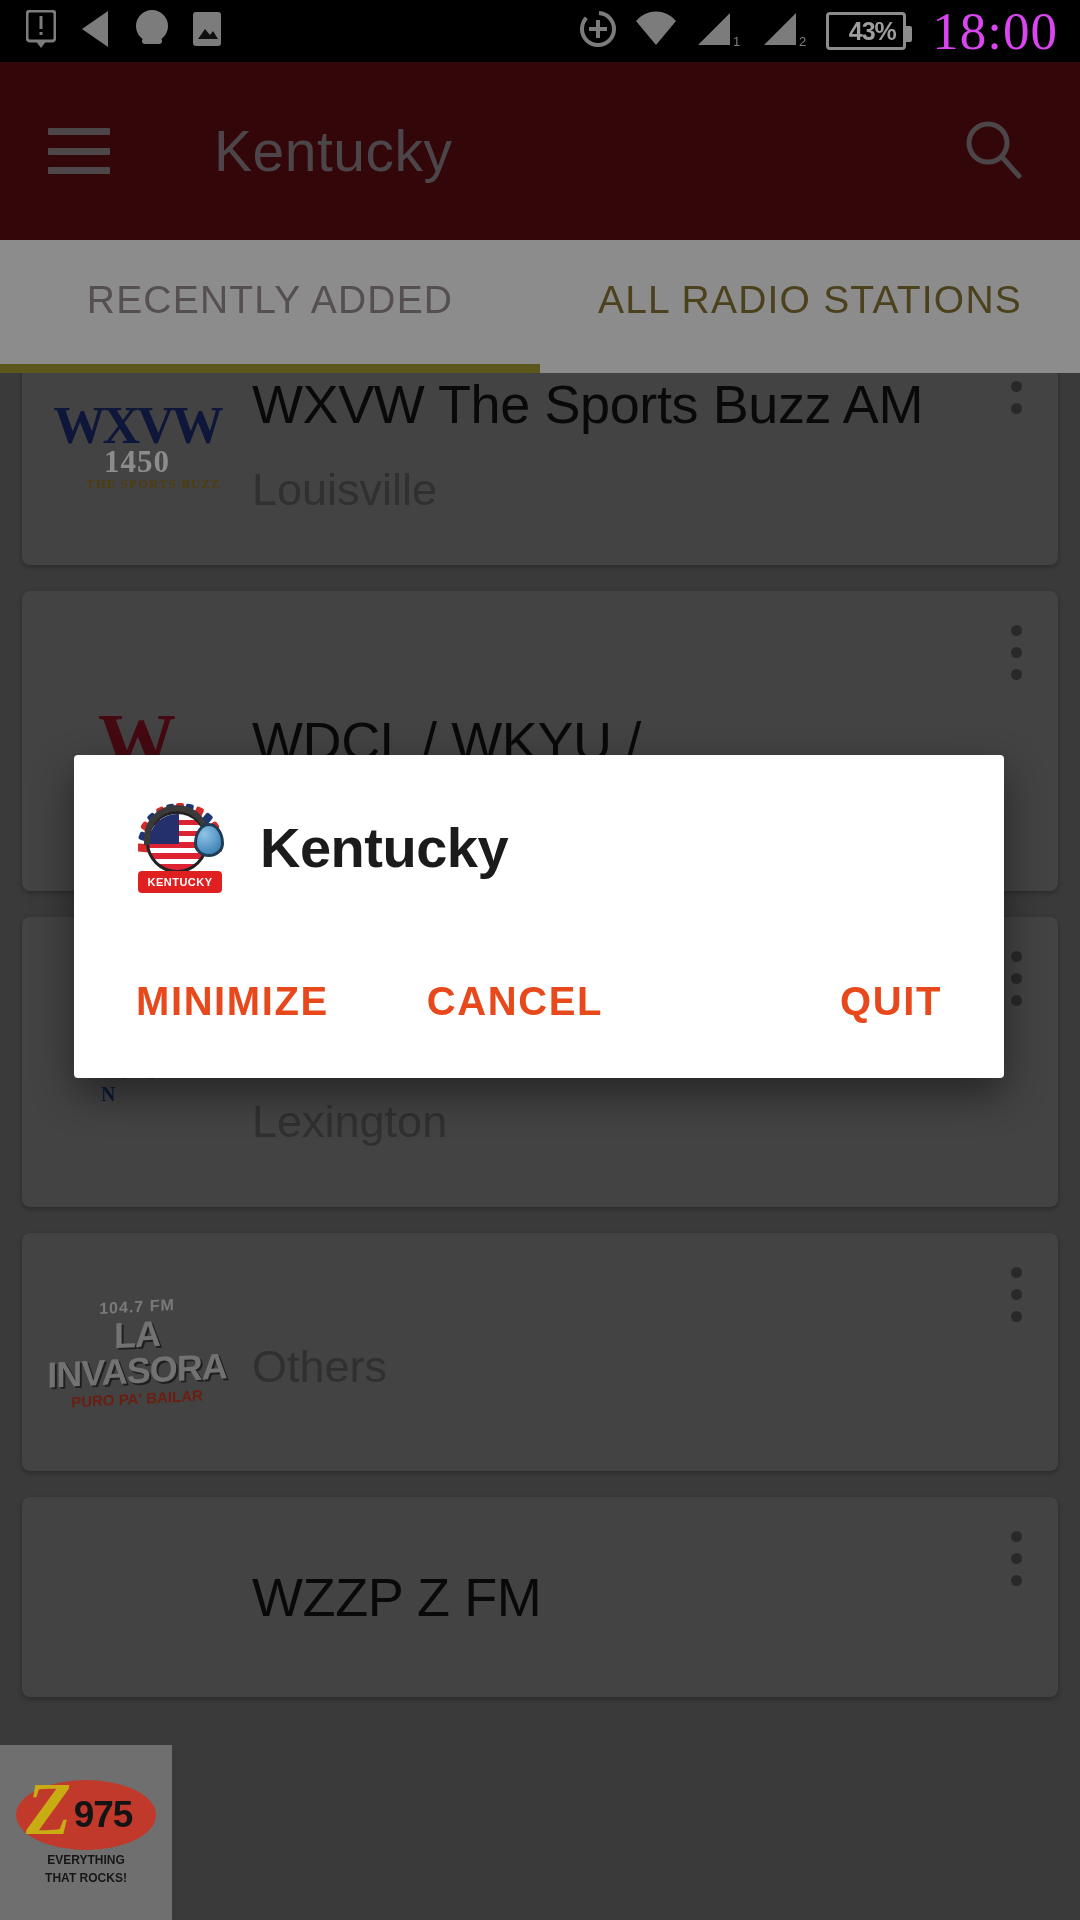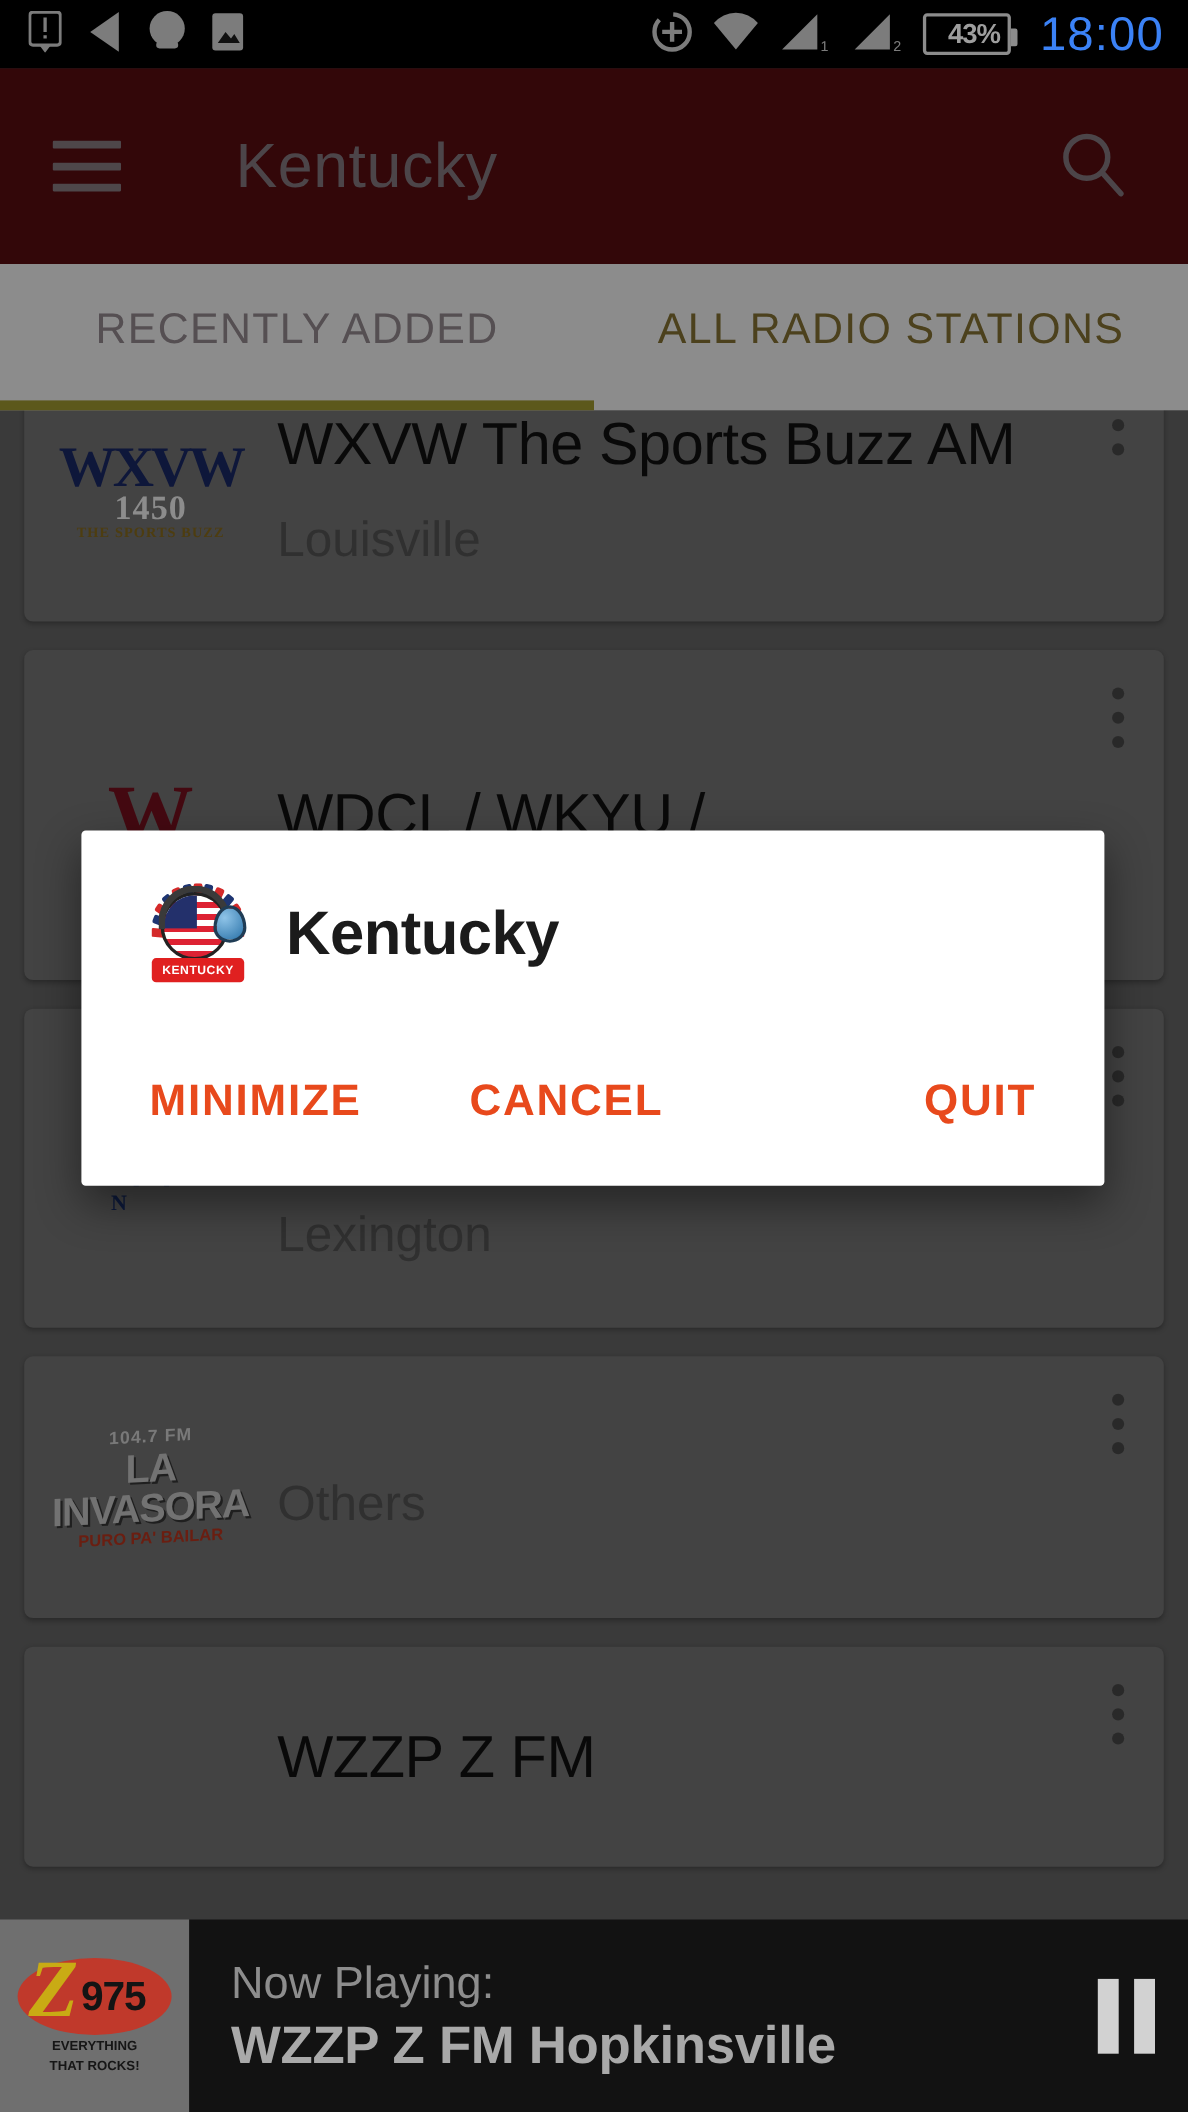--- a/index.html
+++ b/index.html
@@ -14,22 +14,23 @@
   
   .statusbar {
     position: absolute; top:0; left:0; width:1080px; height:62px;
     background:#000; z-index:60;
     display:flex; align-items:center;
   }
   .sb-left { display:flex; align-items:center; gap:22px; padding-left:26px; }
   .sb-right { margin-left:auto; display:flex; align-items:center; gap:16px; padding-right:22px; }
   .sb-ico { opacity:.62; display:block; }
   .sb-time {
-    color:#3b82f6; font-size:43px; letter-spacing:1px; font-weight:400;
+    color:#d946ef; font-size:53px; letter-spacing:1px; font-weight:400;
     margin-left:10px;
+    font-family:Liberation Serif, serif;
   }
   .batt {
     border:3px solid #8c8c8c; border-radius:4px; width:80px; height:38px;
     display:flex; align-items:center; justify-content:center; position:relative;padding-left:12px;
   }
   .batt::after{ content:""; position:absolute; right:-9px; top:11px; width:6px; height:16px;
     background:#8c8c8c; border-radius:0 2px 2px 0;}
   .batt span{ color:#9e9e9e; font-size:25px; font-weight:700; letter-spacing:-1px;}
 
   
@@ -84,21 +85,21 @@
   .kebab {
     position:absolute; right:36px; top:34px;
     display:flex; flex-direction:column; gap:11px; align-items:center;
   }
   .kebab i { width:11px; height:11px; border-radius:50%; background:#4c4c4c; display:block; }
 
   
   .logo-wxvw { text-align:center; line-height:1; font-family:"Liberation Serif", serif; }
   .logo-wxvw .w1 { font-size:52px; font-weight:700; color:#1b2a6b; letter-spacing:-3px; display:block; }
   .logo-wxvw .w2 { font-size:31px; font-weight:700; color:#ffffff; letter-spacing:1px; display:block; margin-top:-6px;}
-  .logo-wxvw .w3 { font-size:13px; font-weight:700; color:#8d6f1e; letter-spacing:1px; display:block; margin-top:0;}
+  .logo-wxvw .w3 { font-size:13px; font-weight:700; color:#8d6f1e; letter-spacing:1px; display:block; margin-top:0;text-align:right;}
 
   .logo-inv { text-align:center; line-height:1; transform:skewY(-3deg); }
   .logo-inv .i1 { font-size:16px; font-weight:700; color:#dcdcdc; display:block; letter-spacing:1px; }
   .logo-inv .i2 { font-size:36px; font-weight:700; color:#cfcfcf; display:block;
     letter-spacing:-1px; text-shadow:2px 2px 0 #3a3a3a; margin-top:2px;}
   .logo-inv .i3 { font-size:15px; font-weight:700; color:#c2371f; display:block; margin-top:2px;}
 
   .logo-w-navy { font-size:72px; font-weight:700; color:#18306e; font-family:"Liberation Serif", serif; line-height:.9;}
   .logo-w-navy small{ display:block; font-size:20px; letter-spacing:3px;}
   .logo-w-red { font-size:78px; font-weight:700; color:#7d1220; font-family:"Liberation Serif", serif; }
@@ -393,25 +394,15 @@
     <div class="player-art">
       <div class="z-logo">
         <div class="oval">
           <span class="zz">Z</span>
           <span class="num">975</span>
         </div>
         <div class="tag">EVERYTHING</div>
         <div class="tag">THAT ROCKS!</div>
       </div>
     </div>
-    <div class="player-main">
-      <div>
-        <div class="np-label">Now Playing:</div>
-        <div class="np-title">WZZP Z FM Hopkinsville</div>
-      </div>
-      <div class="pause-btn">
-          <i></i>
-          <i></i>
-        </div>
-    </div>
   </div>
 
 </div>
 
 </body></html>

